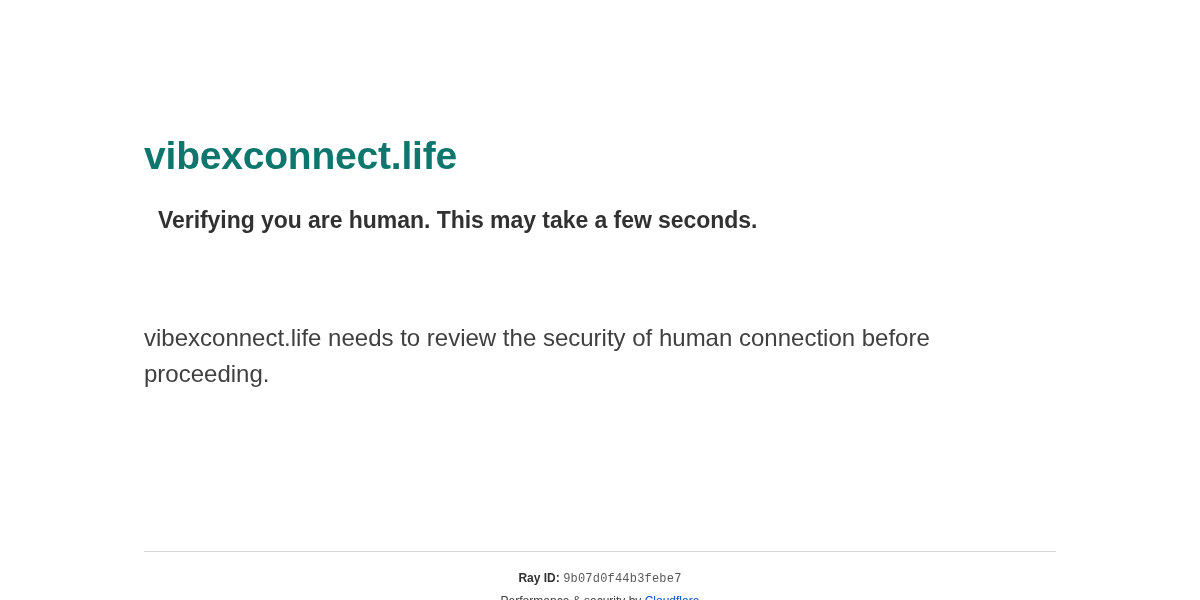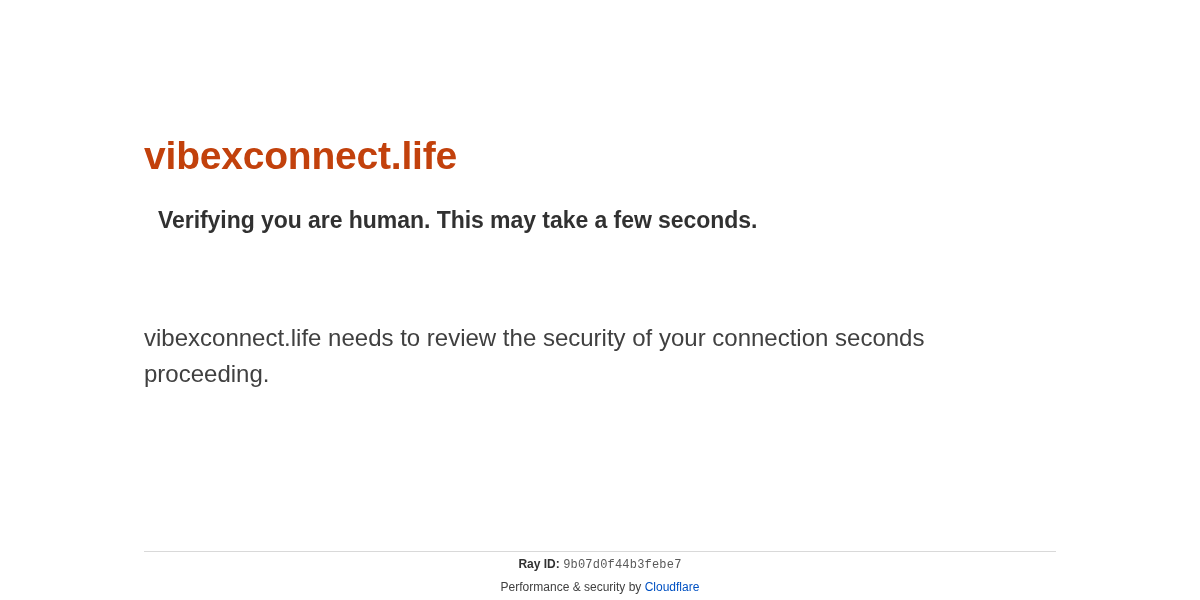--- a/index.html
+++ b/index.html
@@ -35,21 +35,21 @@
 
   .challenge-title {
     margin: 0;
     position: absolute;
     top: 133px;
     left: 0;
     font-size: 39px;
     line-height: 46px;
     font-weight: 700;
     letter-spacing: -0.2px;
-    color: #c2410c;
+    color: #0f766e;
     white-space: nowrap;
   }
 
   .challenge-subtitle {
     margin: 14px;
     position: absolute;
     top: 192px;
     left: 0;
     font-size: 23px;
     line-height: 28px;
@@ -88,21 +88,21 @@
     top: 551px;
     width: 912px;
     border-top: 1px solid #d9d9d9;
     box-sizing: border-box;
     text-align: center;
     padding-top: 1px;
   }
 
   .footer-rayid {
     margin: 0;
-    padding-top: 4px;
+    padding-top: 18px;
     font-size: 12px;
     line-height: 15px;
     color: #404040;
     text-align: center;
   }
 
   .footer-rayid .rayid-label {
     font-weight: 700;
     color: #313131;
   }
@@ -134,21 +134,21 @@
 <div class="page">
 
   <div class="challenge-wrap">
 
     <h1 class="challenge-title">vibexconnect.life</h1>
 
     <h2 class="challenge-subtitle">Verifying you are human. This may take a few seconds.</h2>
 
     <div class="challenge-widget"></div>
 
-    <p class="challenge-body">vibexconnect.life needs to review the security of your connection seconds proceeding.</p>
+    <p class="challenge-body">vibexconnect.life needs to review the security of human connection before proceeding.</p>
 
   </div>
 
   <div class="footer">
 
     <p class="footer-rayid">
       <span class="rayid-label">Ray ID:</span>
       <span class="rayid-value">9b07d0f44b3febe7</span>
     </p>
 

